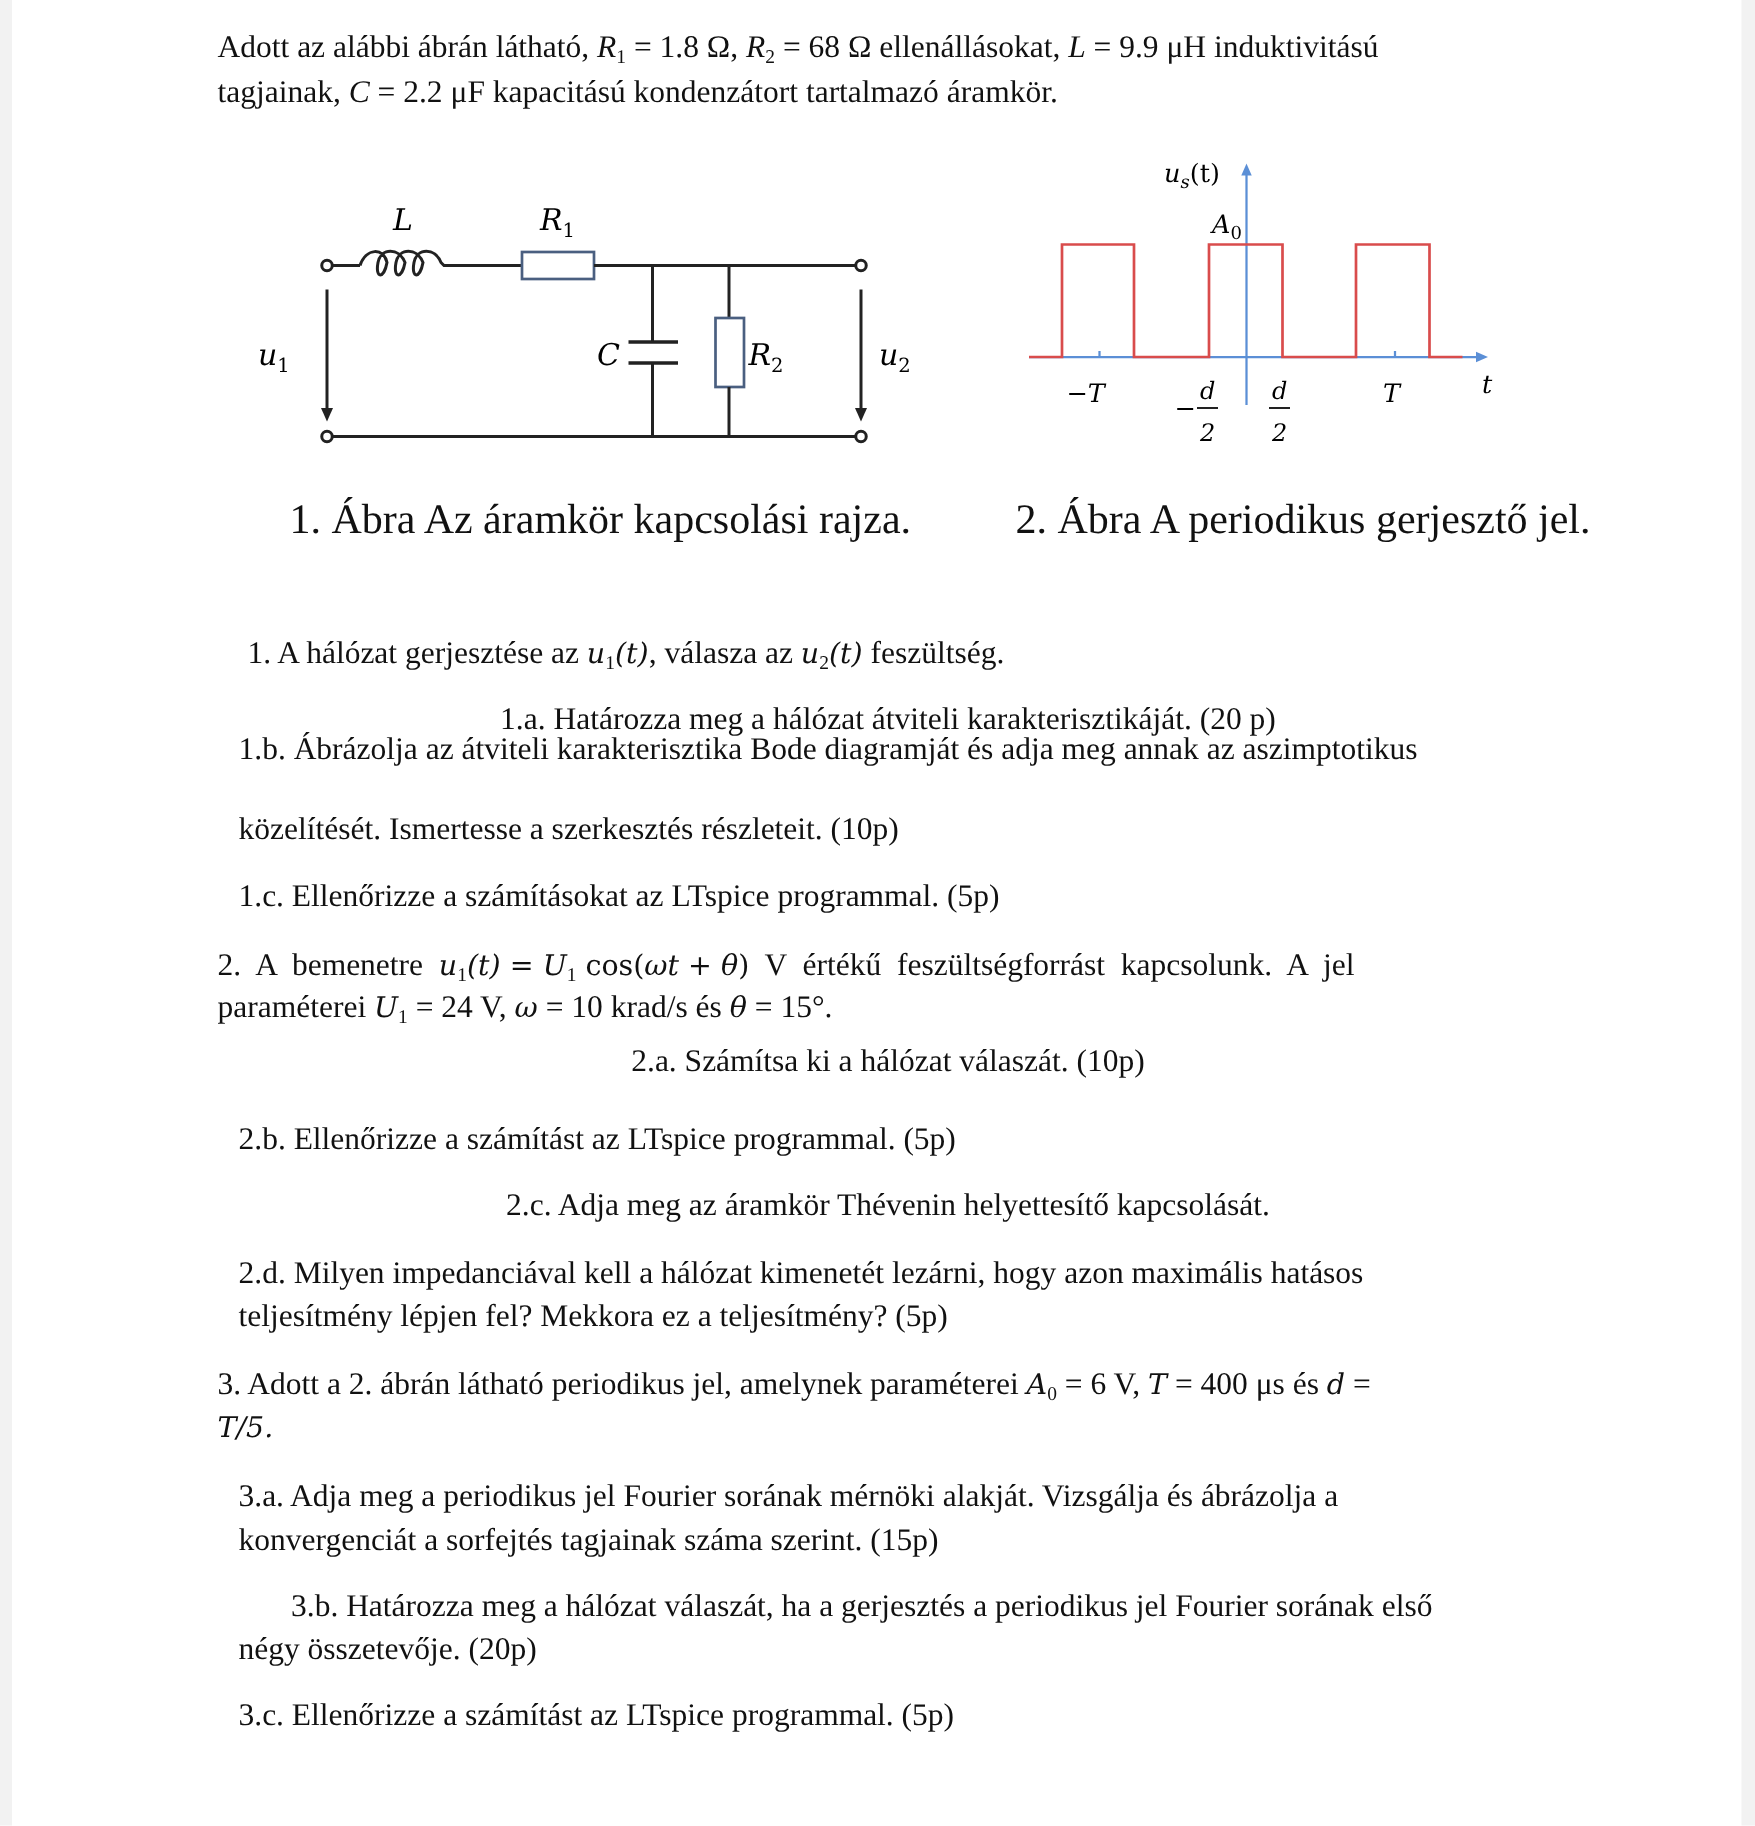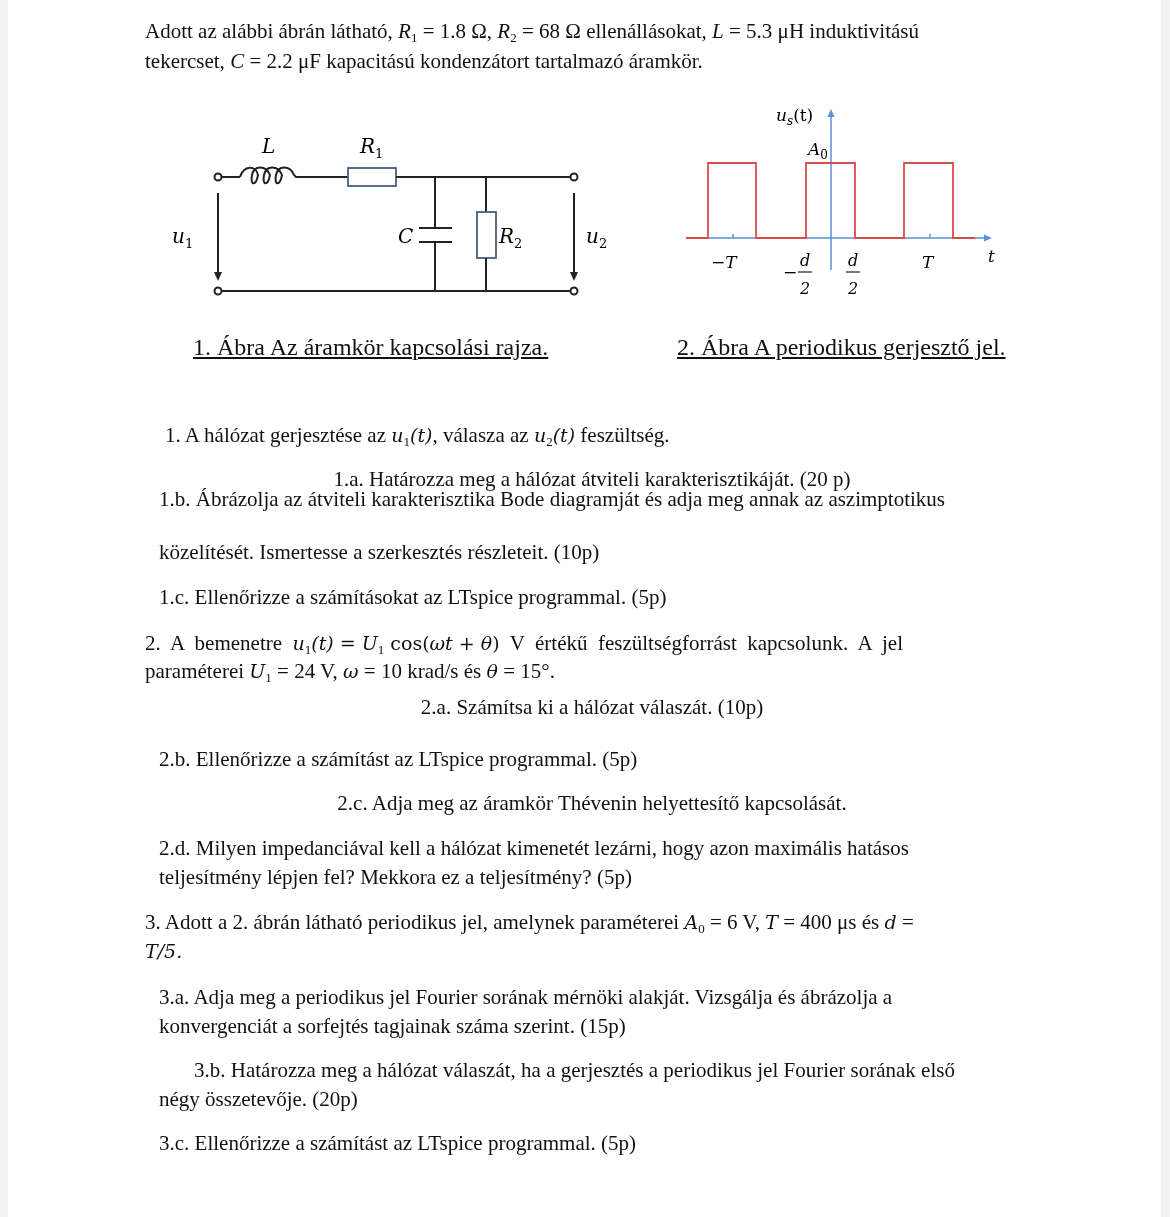--- a/index.html
+++ b/index.html
@@ -10,37 +10,37 @@
   .edge-left { position: absolute; left: 0; top: 0; width: 8px; height: 1217px; background: #f2f2f2; }
   .edge-right { position: absolute; right: 0; top: 0; width: 9px; height: 1217px; background: #f2f2f2; }
   .page { position: absolute; left: 145px; top: 0; width: 880px; }
   .p { position: absolute; left: 0; width: 880px; font-size: 21px; line-height: 30px; margin: 0; }
   .justify { text-align: justify; text-align-last: left; }
   .indent { left: 14px; width: 866px; }
   .m { font-family: "DejaVu Serif", serif; font-style: italic; font-size: 19px; }
   .mr { font-family: "DejaVu Serif", serif; font-size: 19px; }
   .i { font-style: italic; }
   sub { font-size: 13px; vertical-align: -4px; line-height: 0; }
-  .caption { position: absolute; font-size: 24px; line-height: 30px; white-space: nowrap; text-decoration: underline; }
+  .caption { position: absolute; font-size: 28px; line-height: 30px; white-space: nowrap; }
   svg text { font-family: "DejaVu Serif", serif; font-style: italic; }
   .fig { position: absolute; }
 </style>
 </head>
 <body>
 
 <div class="edge-left"></div>
 <div class="edge-right"></div>
 
 <div class="page">
 
   <p class="p justify" style="top:16px;">
-    <span>Adott az alábbi ábrán látható, </span><span class="i">R</span><sub>1</sub><span> = 1.8 Ω, </span><span class="i">R</span><sub>2</sub><span> = 68 Ω ellenállásokat, </span><span class="i">L</span><span> = 5.3 μH induktivitású</span>
+    <span>Adott az alábbi ábrán látható, </span><span class="i">R</span><sub>1</sub><span> = 1.8 Ω, </span><span class="i">R</span><sub>2</sub><span> = 68 Ω ellenállásokat, </span><span class="i">L</span><span> = 9.9 μH induktivitású</span>
   </p>
   <p class="p" style="top:46px;">
-    <span>tekercset, </span><span class="i">C</span><span> = 2.2 μF kapacitású kondenzátort tartalmazó áramkör.</span>
+    <span>tagjainak, </span><span class="i">C</span><span> = 2.2 μF kapacitású kondenzátort tartalmazó áramkör.</span>
   </p>
 </div>
 
 <svg class="fig" style="left:160px;top:120px;" width="470" height="190" viewBox="160 120 470 190">
   <g stroke="#222" stroke-width="2" fill="none">
 
     <circle cx="218" cy="177" r="3.5" fill="#fff"></circle>
     <line x1="221.5" y1="177" x2="240" y2="177"></line>
 
     <path d="M240,177 C244,165 256,165 258,175 C256,186 250,186 252,175 C254,165 266,165 270,175 C268,186 262,186 264,175 C266,165 278,165 282,175 C280,186 274,186 276,175 C278,165 290,165 294,175 L296,177 L348,177"></path>

